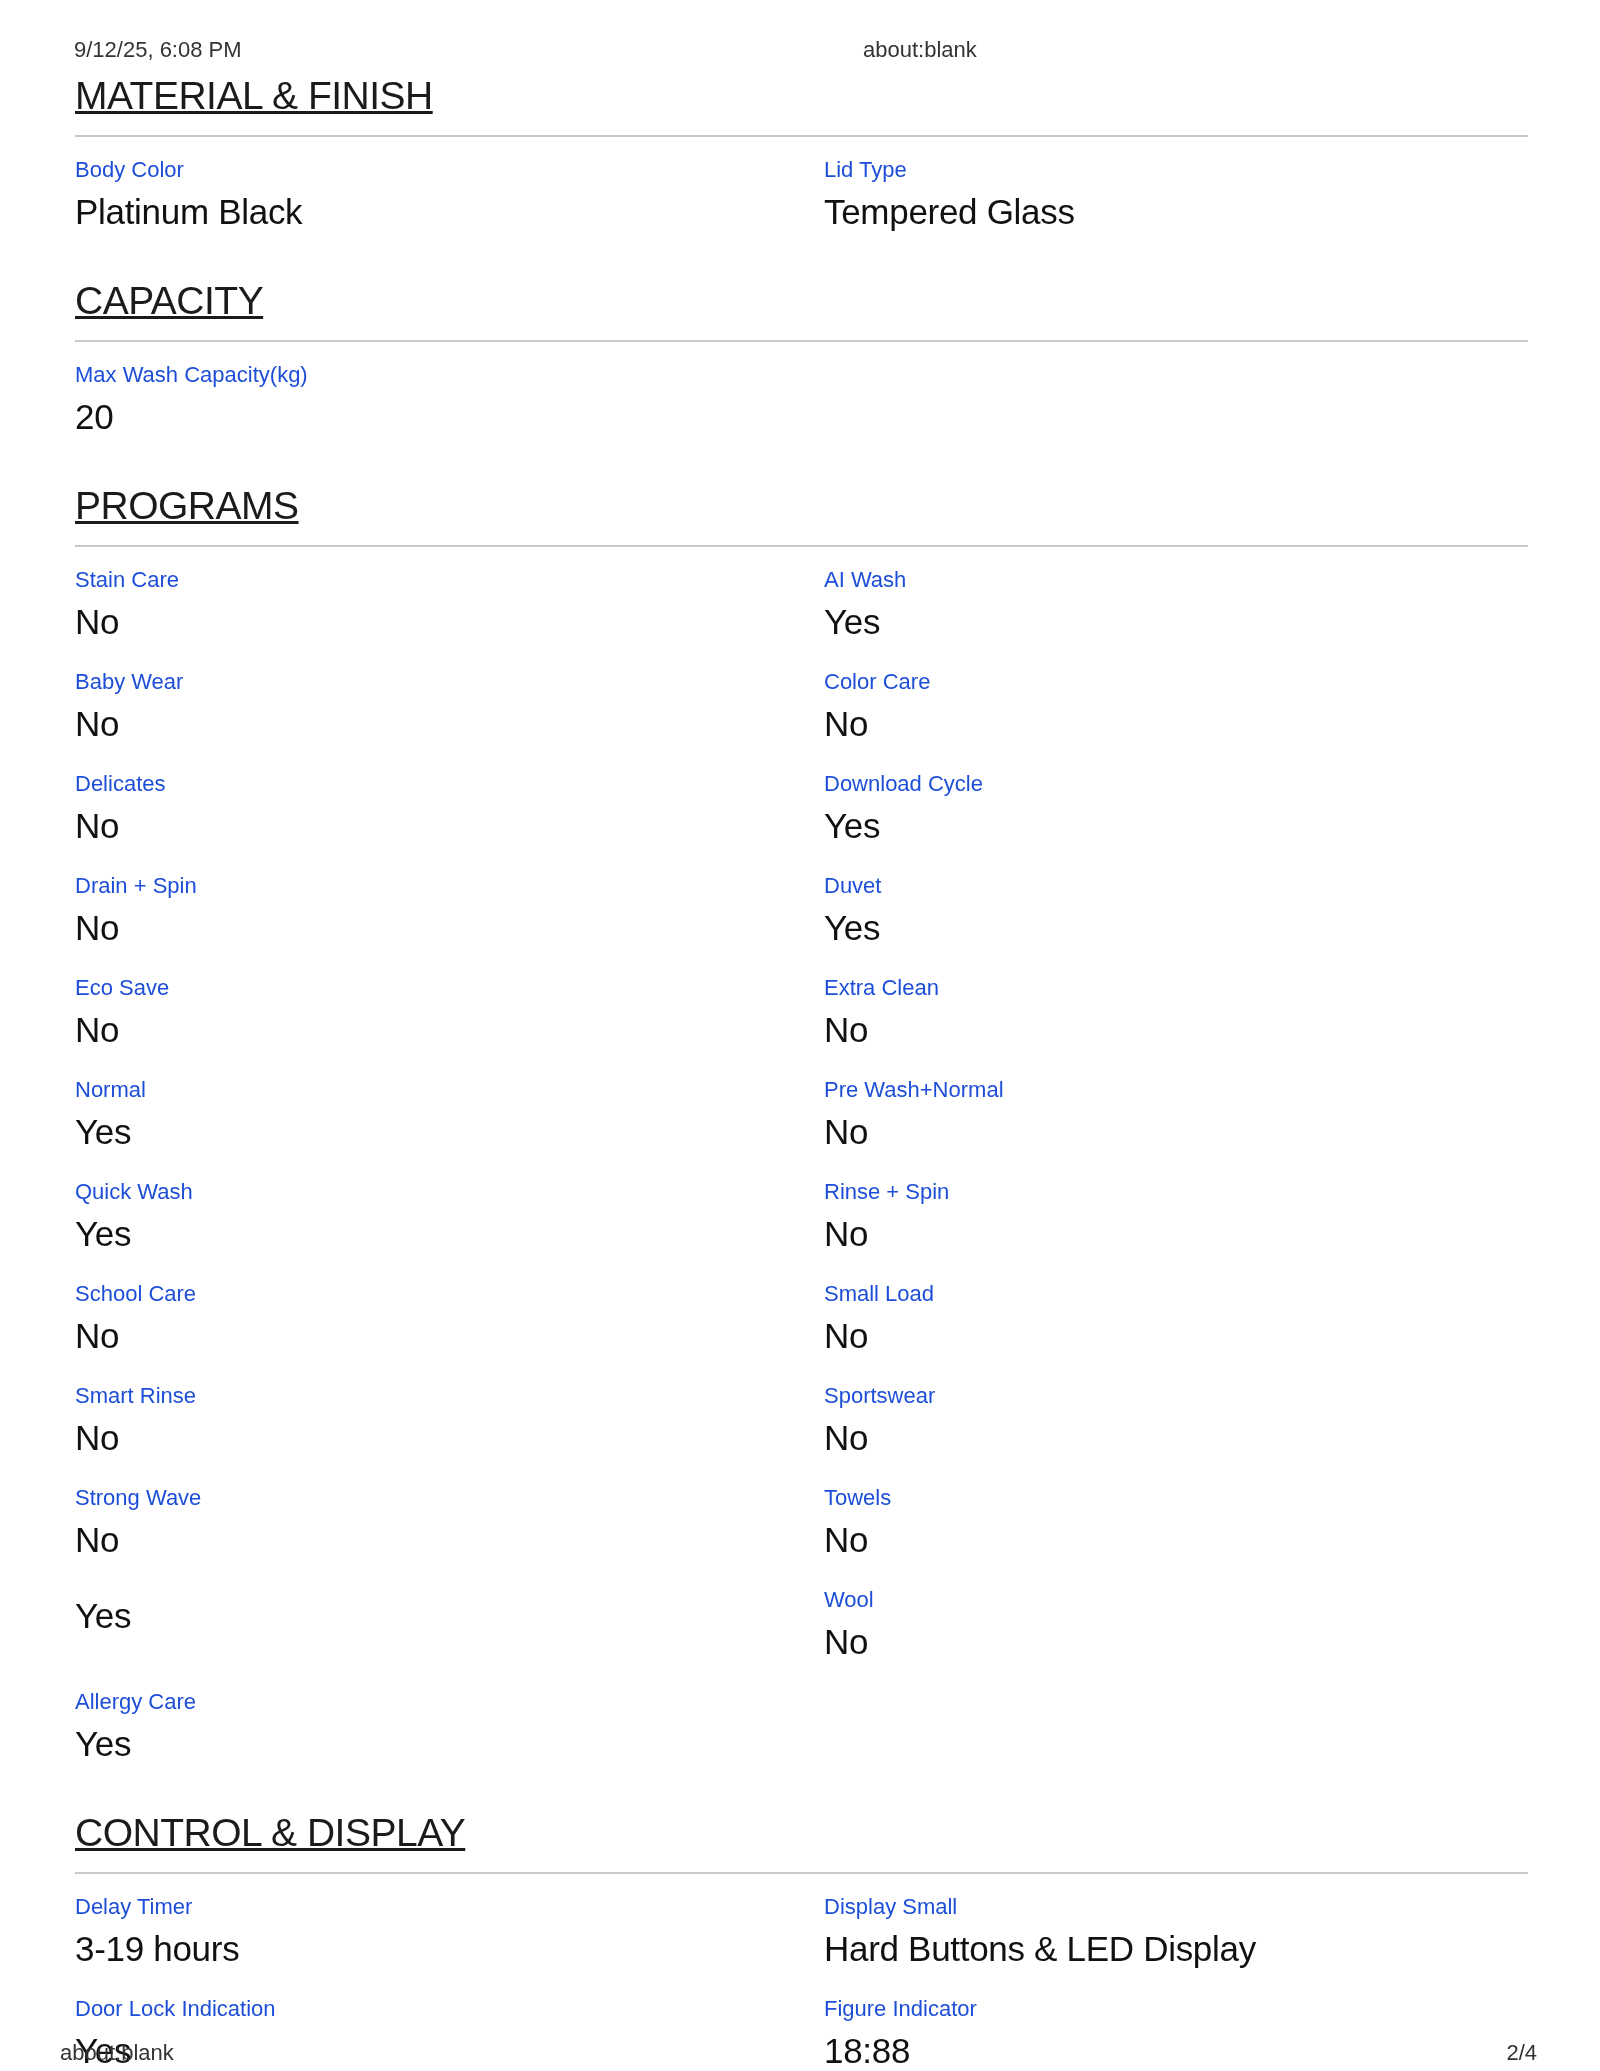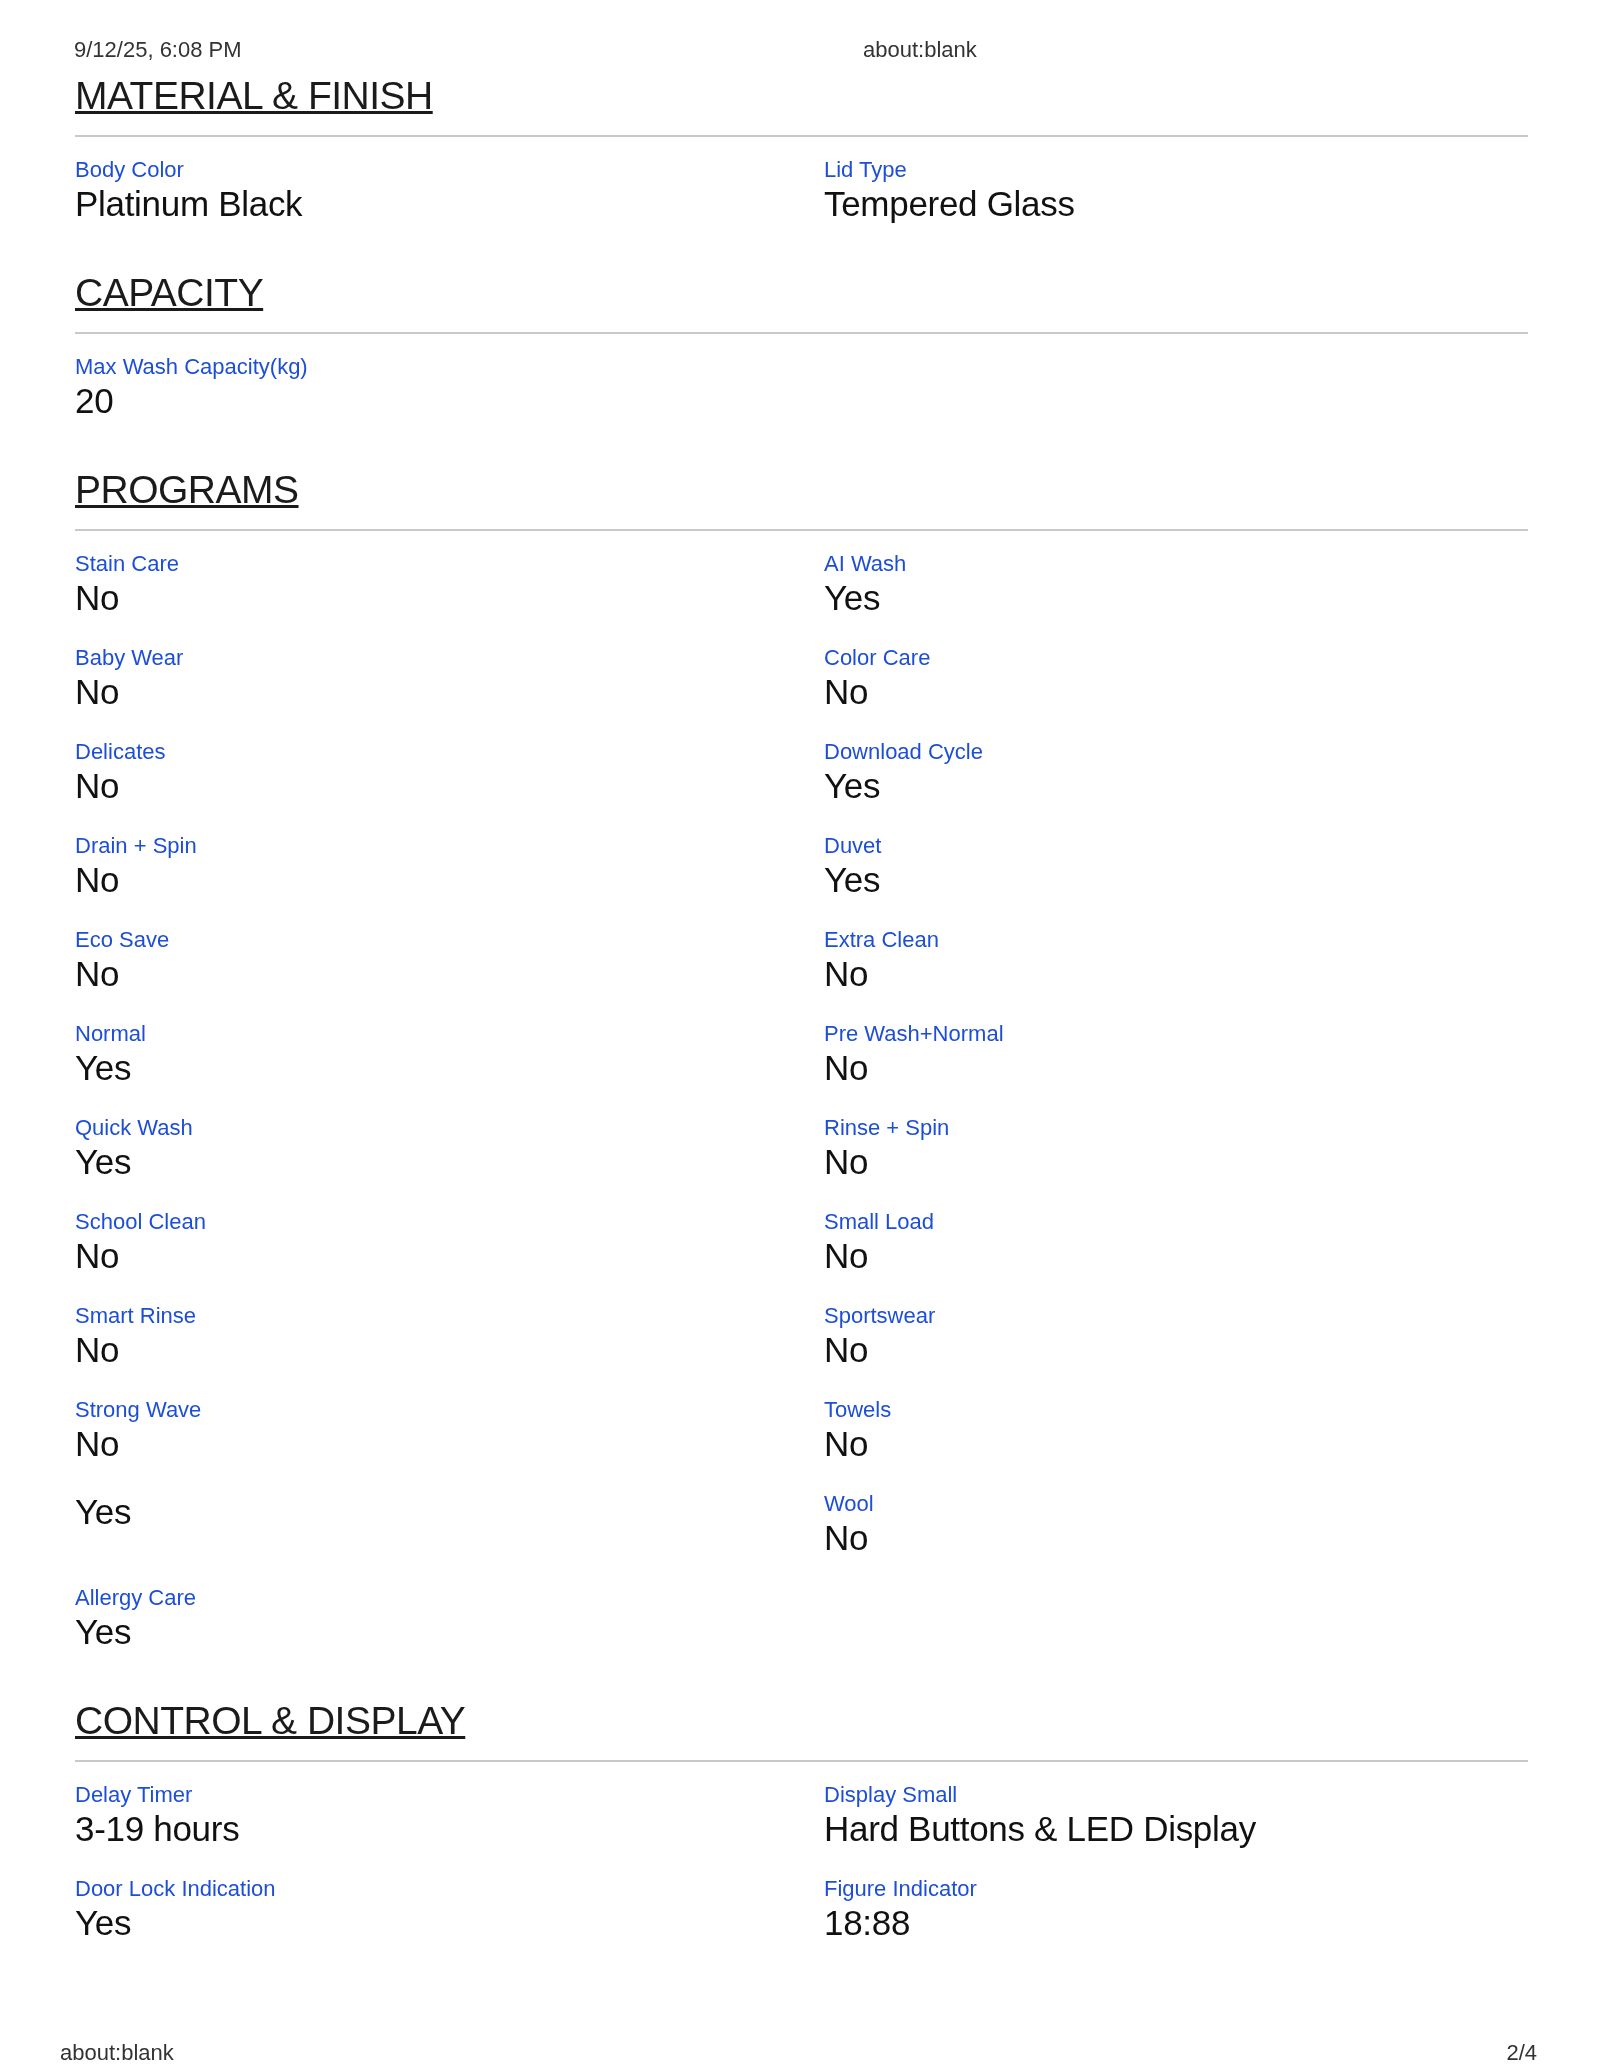--- a/index.html
+++ b/index.html
@@ -63,20 +63,21 @@
   .spec-label {
     font-size: 22px;
     line-height: 26px;
     color: #1d4ed8;
   }
   .spec-value {
     font-size: 35px;
     line-height: 42px;
     letter-spacing: -0.3px;
     color: #111111;
+    margin-top: 8px;
   }
 </style>
 </head>
 <body>
 
 <div class="print-chrome hdr-datetime">9/12/25, 6:08 PM</div>
 
 <div class="print-chrome hdr-title">about:blank</div>
 
 <main>
@@ -158,21 +159,21 @@
         </div>
         <div class="spec">
           <div class="spec-label">Quick Wash</div>
           <div class="spec-value">Yes</div>
         </div>
         <div class="spec">
           <div class="spec-label">Rinse + Spin</div>
           <div class="spec-value">No</div>
         </div>
         <div class="spec">
-          <div class="spec-label">School Clean</div>
+          <div class="spec-label">School Care</div>
           <div class="spec-value">No</div>
         </div>
         <div class="spec">
           <div class="spec-label">Small Load</div>
           <div class="spec-value">No</div>
         </div>
         <div class="spec">
           <div class="spec-label">Smart Rinse</div>
           <div class="spec-value">No</div>
         </div>

